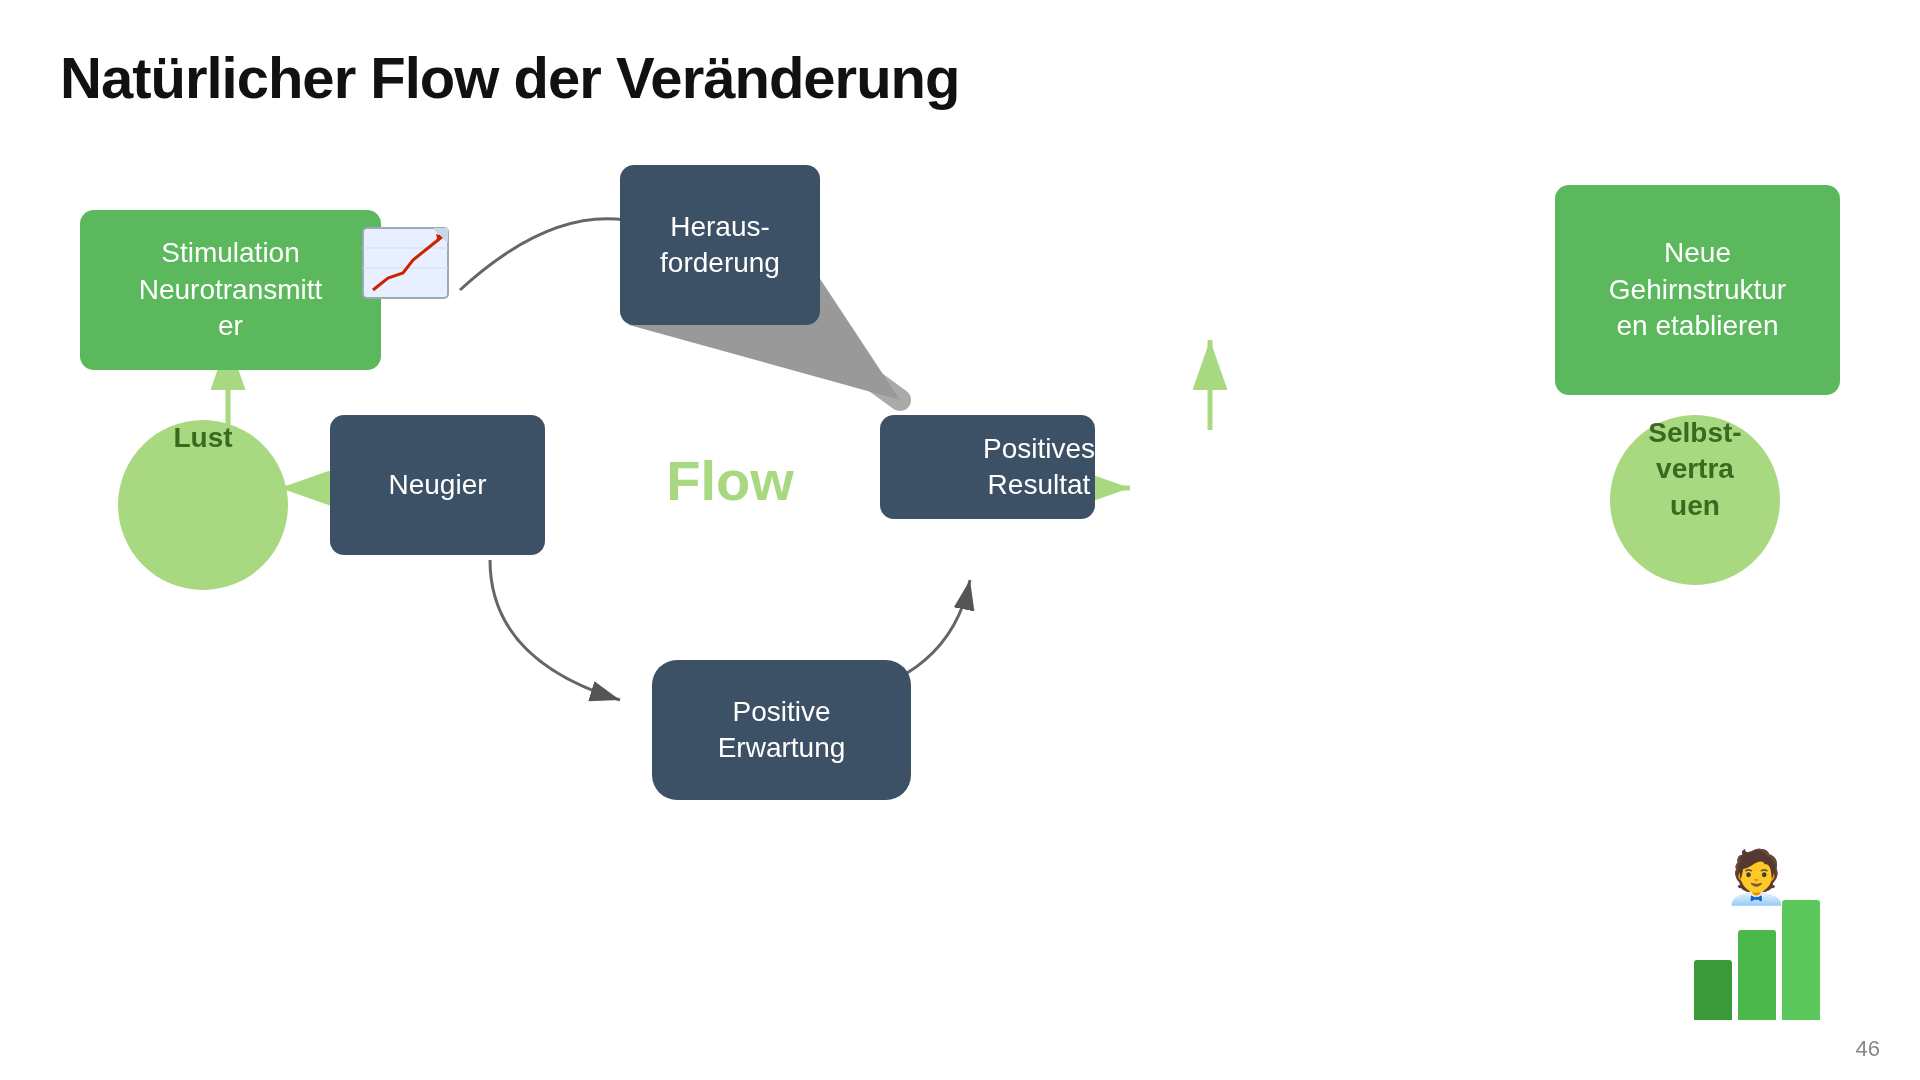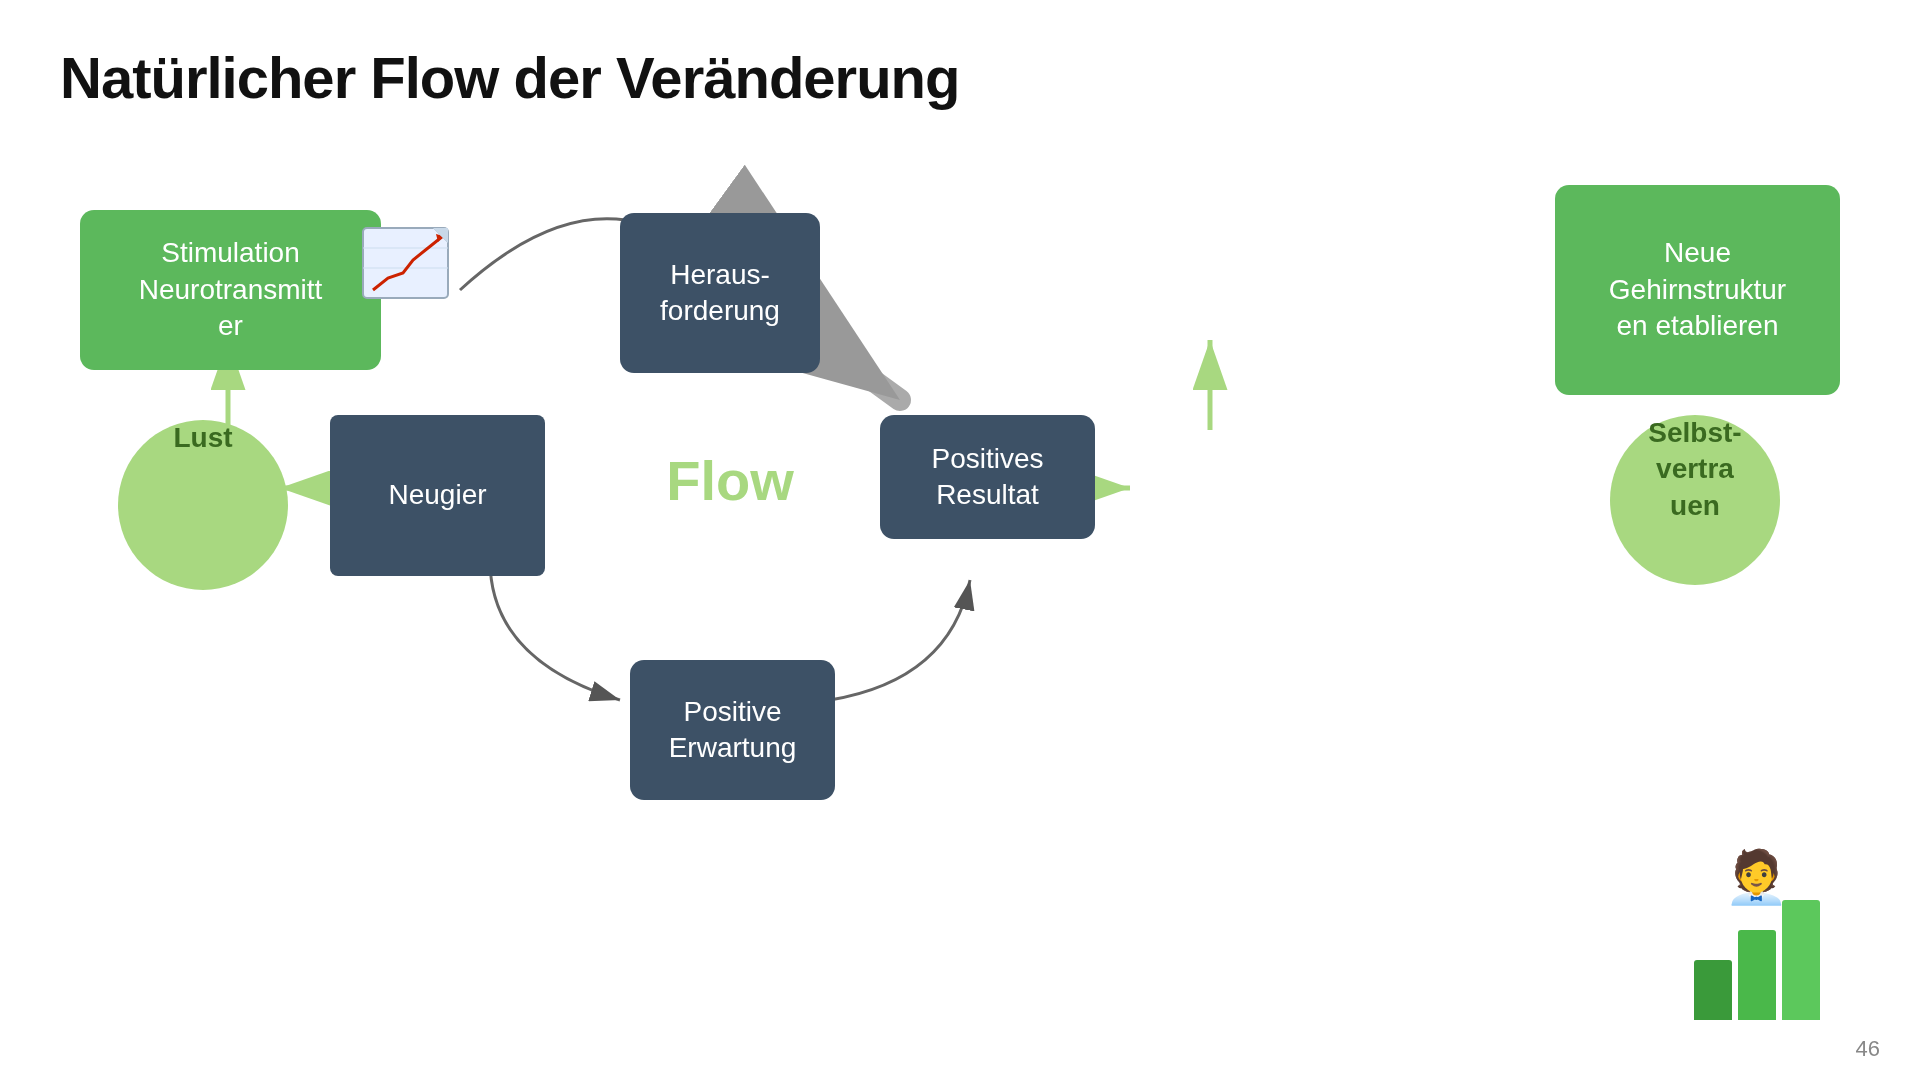--- a/index.html
+++ b/index.html
@@ -188,53 +188,53 @@
 
     <polyline points="15,72 30,60 45,55 55,42 70,30 85,18" fill="none" stroke="#cc2200" stroke-width="3"></polyline>
 
     <polygon points="85,18 78,16 80,24" fill="#cc2200"></polygon>
 
     <polygon points="90,10 90,25 75,10" fill="#99aabb"></polygon>
     <polygon points="90,10 90,25 75,10" fill="#c8d8e8"></polygon>
   </svg>
 </div>
 
-<div class="box-dark" style="left: 620px; top: 165px; width: 200px; height: 160px; margin-top: 48px;">
+<div class="box-dark" style="left: 620px; top: 165px; width: 200px; height: 160px;">
   <span style="white-space: pre-line;">Heraus-
 forderung</span>
 </div>
 
 <div class="box-green" style="right: 80px; top: 185px; width: 285px; height: 210px;">
   <span style="white-space: pre-line;">Neue
 Gehirnstruktur
 en etablieren</span>
 </div>
 
 <div class="circle-green" style="left: 118px; top: 420px; width: 170px; height: 170px;">
   <span>Lust</span>
 </div>
 
-<div class="box-dark" style="left: 330px; top: 415px; width: 215px; height: 161px; border-radius: 8px;">
+<div class="box-dark" style="left: 330px; top: 415px; width: 215px; height: 140px;">
   <span>Neugier</span>
 </div>
 
 <div class="flow-text" style="left: 620px; top: 430px; width: 220px; height: 100px;">Flow</div>
 
-<div class="box-dark" style="left: 880px; top: 415px; width: 215px; height: 124px;">
+<div class="box-dark" style="left: 880px; top: 415px; width: 215px; height: 104px; justify-content: flex-end;">
   <span style="white-space: pre-line;">Positives
 Resultat</span>
 </div>
 
 <div class="circle-green" style="right: 140px; top: 415px; width: 170px; height: 170px;">
   <span style="white-space: pre-line;">Selbst-
 vertra
 uen</span>
 </div>
 
-<div class="box-dark" style="left: 630px; top: 660px; width: 205px; height: 140px;">
+<div class="box-dark" style="left: 652px; top: 660px; width: 259px; height: 140px; border-radius: 25px;">
   <span style="white-space: pre-line;">Positive
 Erwartung</span>
 </div>
 
 <div class="person-figure">
   <div class="person-body">🧑‍💼</div>
   <div class="bar-chart-3d">
     <div class="bar-3d" style="width:38px; height:60px; background:#3a9a3a;"></div>
     <div class="bar-3d" style="width:38px; height:90px; background:#4ab84a;"></div>
     <div class="bar-3d" style="width:38px; height:120px; background:#5cc85c;"></div>

